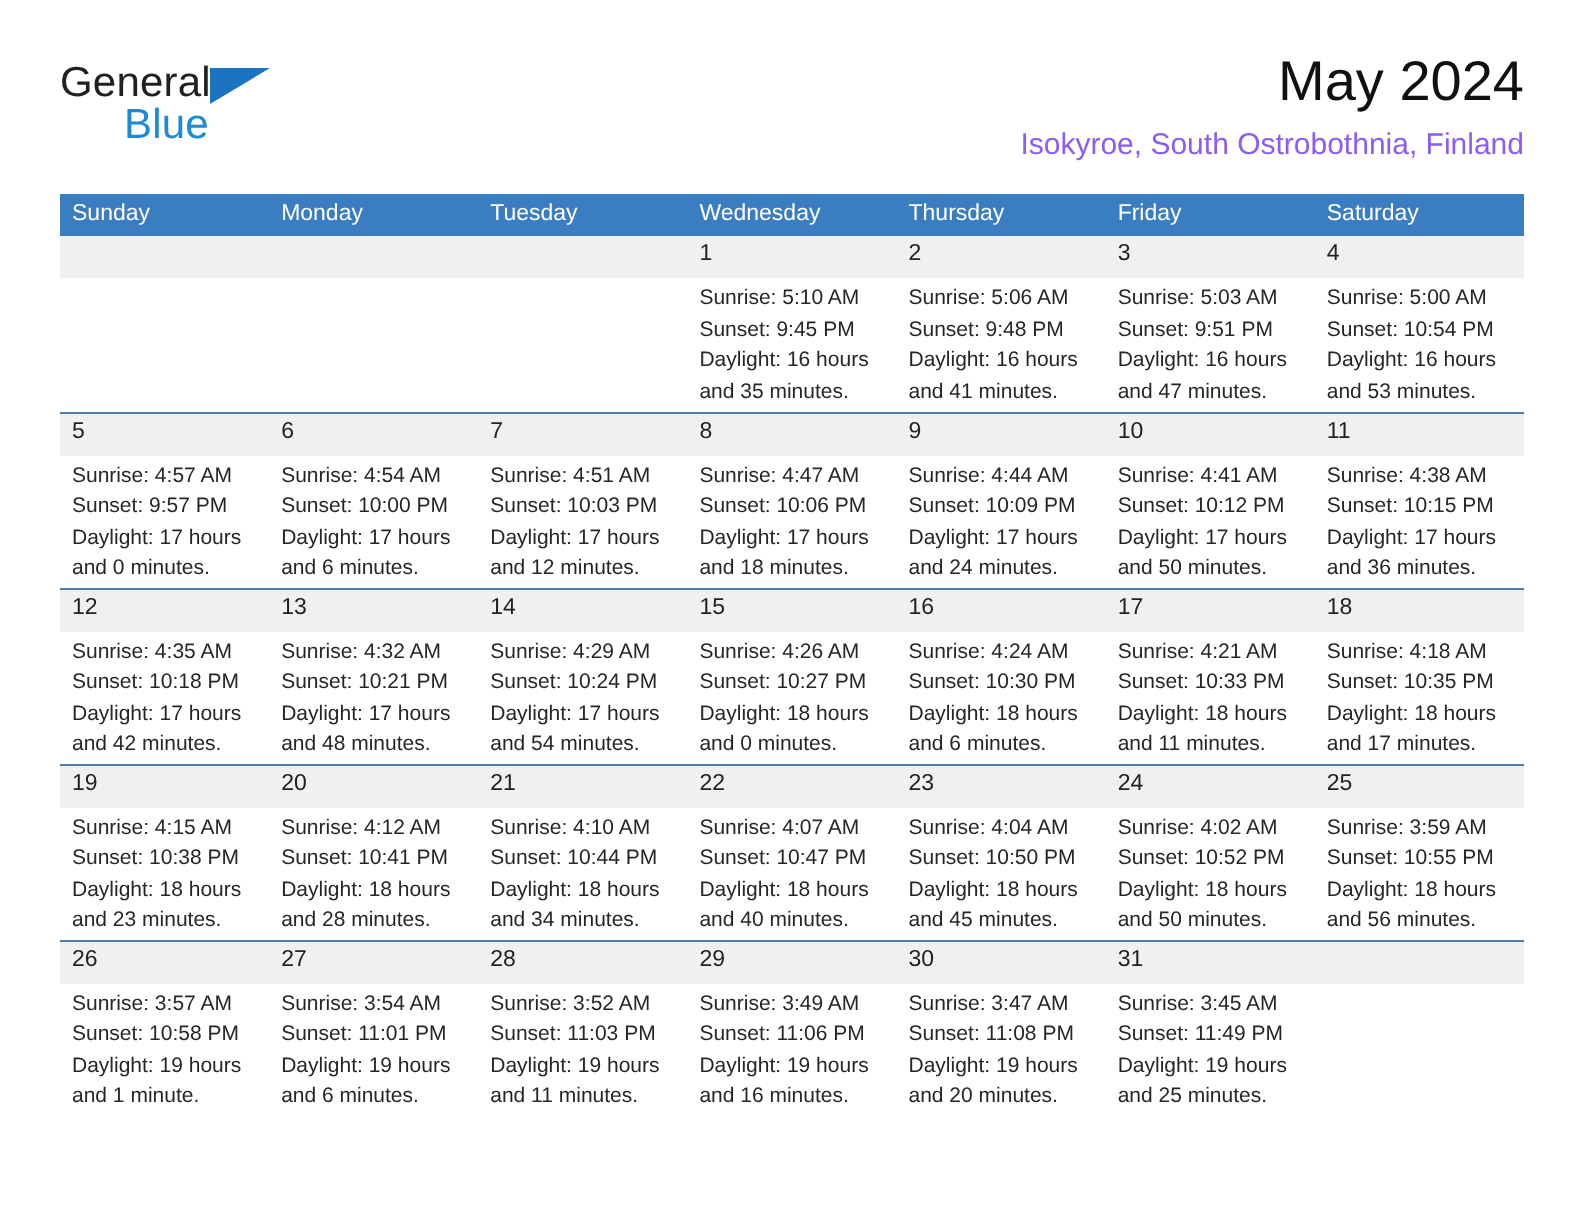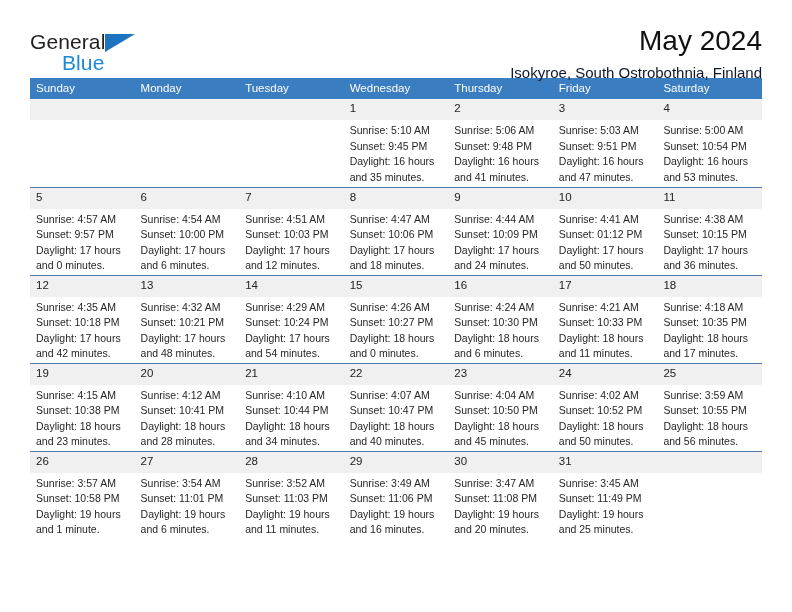--- a/index.html
+++ b/index.html
@@ -68,32 +68,32 @@
   }
   .cal-title {
     font-size: 28px;
     color: #111111;
     line-height: 1.1;
     font-weight: normal;
     margin: 0;
   }
   .cal-subtitle {
     font-size: 15px;
-    color: #0f172a;
+    color: #8b5cf6;
     margin: 8px 0 0 0;
     font-weight: normal;
     line-height: 1.1;
   }
 
   
   .calendar {
     width: 732px;
     border-collapse: collapse;
     table-layout: fixed;
-    margin-top: 6px;
+    margin-top: 25px;
   }
   .calendar th {
     background: #3a7dc0;
     color: #ffffff;
     font-weight: normal;
     font-size: 11.5px;
     text-align: left;
     padding: 4px 0 5px 6px;
     border: none;
   }
@@ -271,21 +271,21 @@
               <div>Sunrise: 4:44 AM</div>
               <div>Sunset: 10:09 PM</div>
               <div>Daylight: 17 hours</div>
               <div>and 24 minutes.</div>
             </div>
           </td>
           <td class="cell">
             <div class="daynum">10</div>
             <div class="cellbody">
               <div>Sunrise: 4:41 AM</div>
-              <div>Sunset: 01:12 PM</div>
+              <div>Sunset: 10:12 PM</div>
               <div>Daylight: 17 hours</div>
               <div>and 50 minutes.</div>
             </div>
           </td>
           <td class="cell">
             <div class="daynum">11</div>
             <div class="cellbody">
               <div>Sunrise: 4:38 AM</div>
               <div>Sunset: 10:15 PM</div>
               <div>Daylight: 17 hours</div>

